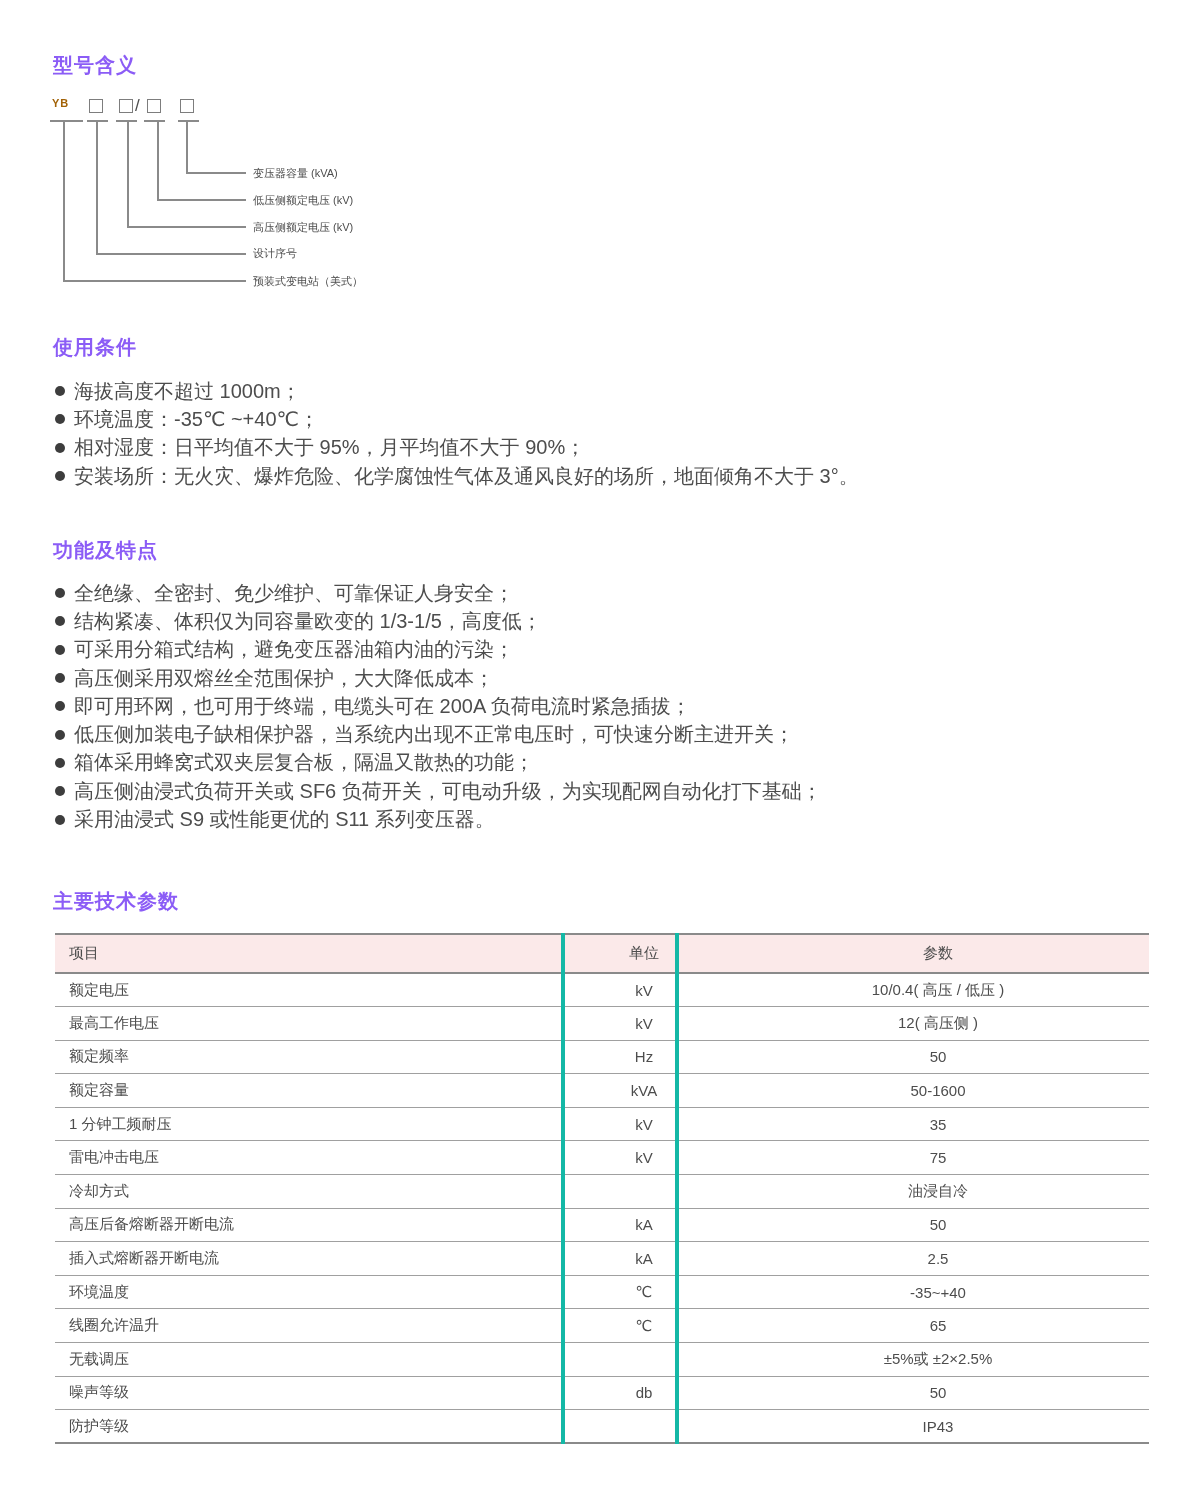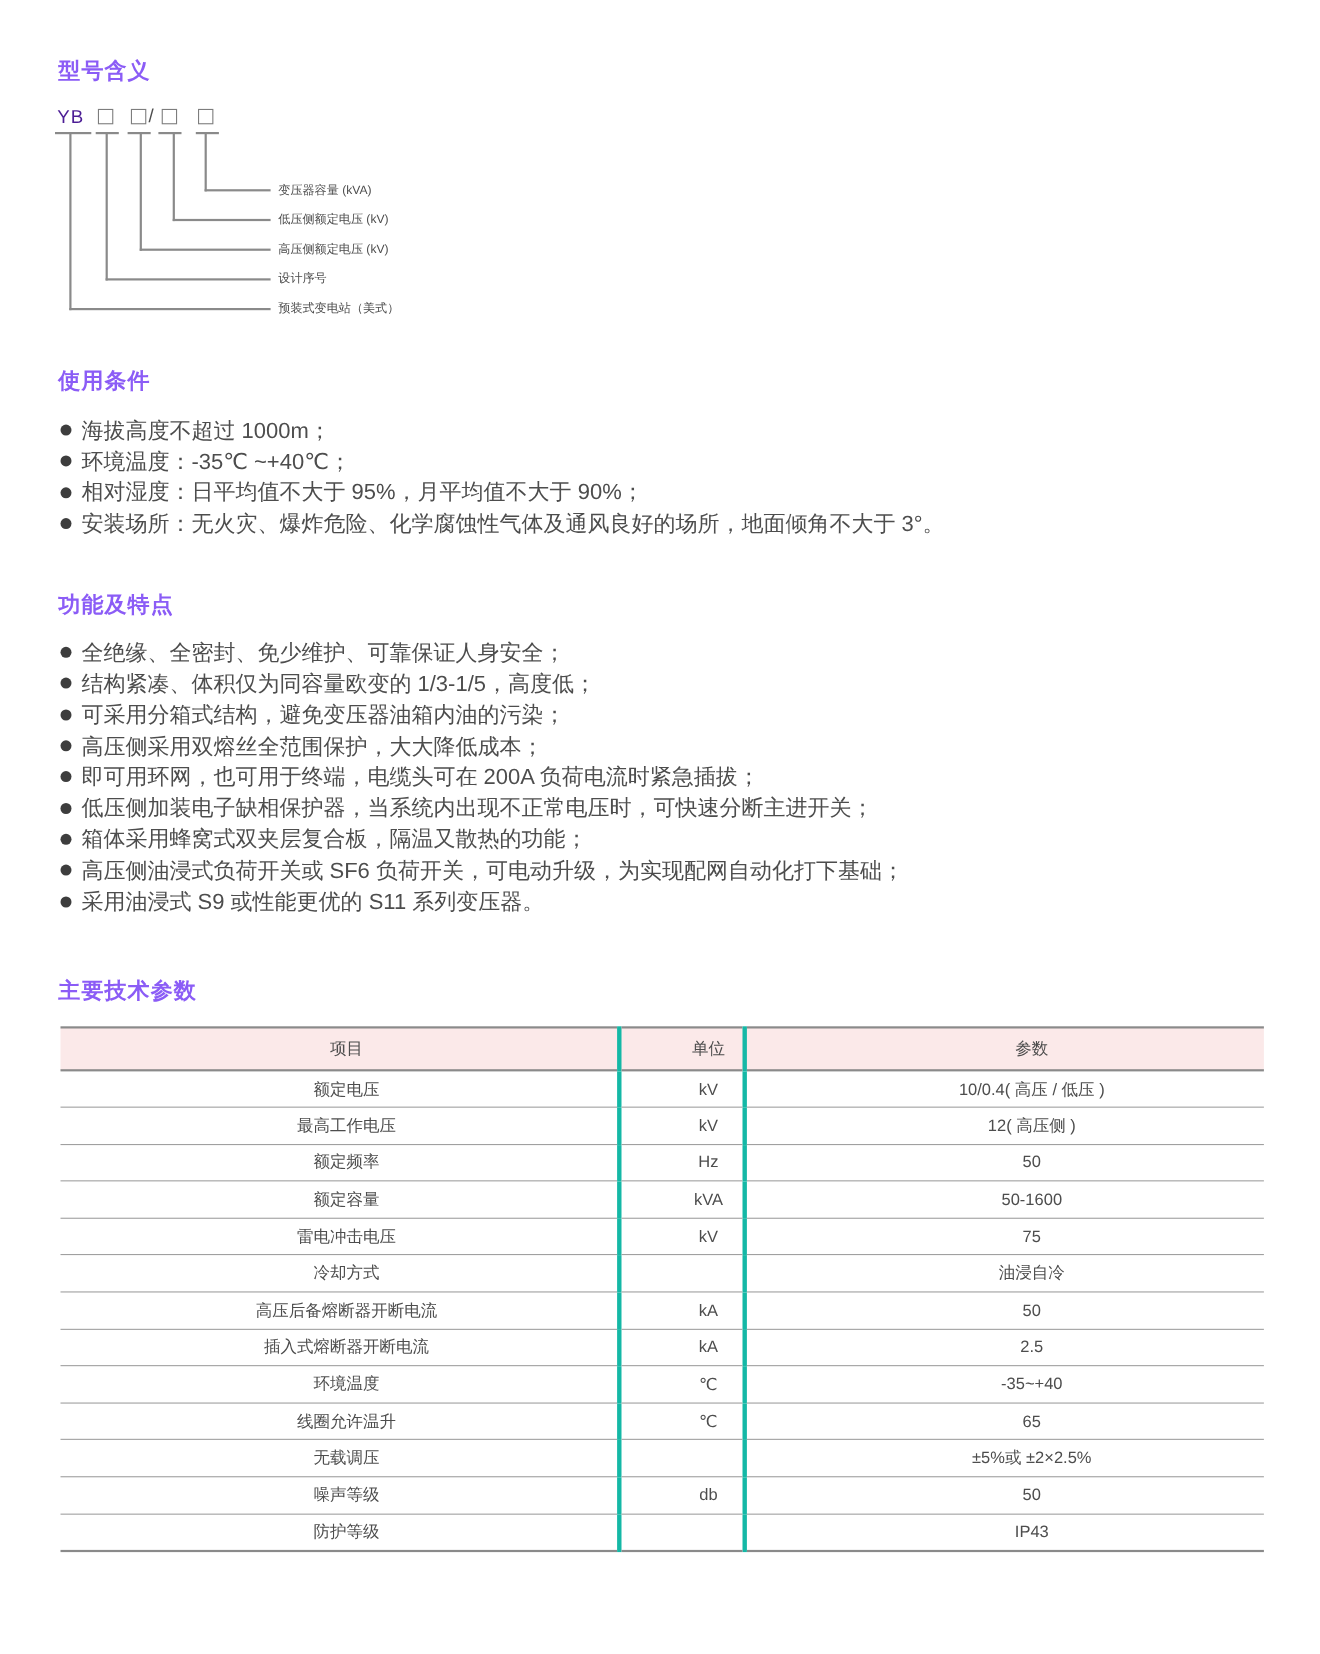--- a/index.html
+++ b/index.html
@@ -15,21 +15,21 @@
   .sec-heading {
     position:absolute; left:53px;
     font-size:20px; font-weight:700; color:#8b5cf6;
     line-height:28px; letter-spacing:1px;
   }
 
   
   .diagram { position:absolute; left:50px; top:95px; width:700px; height:210px; }
   .diagram .prefix {
     position:absolute; left:2px; top:2px;
-    font-size:17px; color:#4c1d95; letter-spacing:1px;
+    font-size:11px; color:#a16207; letter-spacing:1px;font-weight:bold;
   }
   .mbox {
     position:absolute; top:4px; width:14px; height:14px;
     border:1.5px solid #7d7d7d; background:#fff;
   }
   .diagram .slash { position:absolute; left:85px; top:1px; font-size:17px; color:#4d4d4d; }
   .dline { position:absolute; background:#8a8a8a; }
   .dline.h { height:1.5px; }
   .dline.v { width:1.5px; }
   .dlabel {
@@ -54,21 +54,21 @@
   }
   thead th {
     background:#fbe9e9; height:39px;
     font-size:15px; font-weight:400; color:#4d4d4d;
     border-bottom:2px solid #8a8a8a; text-align:center;
   }
   tbody td {
     height:33.6px; border-bottom:1px solid #a0a0a0;
     font-size:15px; color:#4d4d4d; text-align:center; white-space:nowrap;
   }
-  thead th:first-child, tbody td:first-child { text-align:center; padding-left:14px; }
+  thead th:first-child, tbody td:first-child { text-align:left; padding-left:14px; }
   th + th, td + td { border-left:4px solid #14b8a6;padding-left:48px; }
 </style>
 </head>
 <body>
 
 <div class="page">
 
   <h2 class="sec-heading" style="top:51px">型号含义</h2>
 
   <div class="diagram">
@@ -195,20 +195,25 @@
           <td>额定频率</td>
           <td>Hz</td>
           <td>50</td>
         </tr>
         <tr>
           <td>额定容量</td>
           <td>kVA</td>
           <td>50-1600</td>
         </tr>
         <tr>
+          <td>1 分钟工频耐压</td>
+          <td>kV</td>
+          <td>35</td>
+        </tr>
+        <tr>
           <td>雷电冲击电压</td>
           <td>kV</td>
           <td>75</td>
         </tr>
         <tr>
           <td>冷却方式</td>
           <td></td>
           <td>油浸自冷</td>
         </tr>
         <tr>

